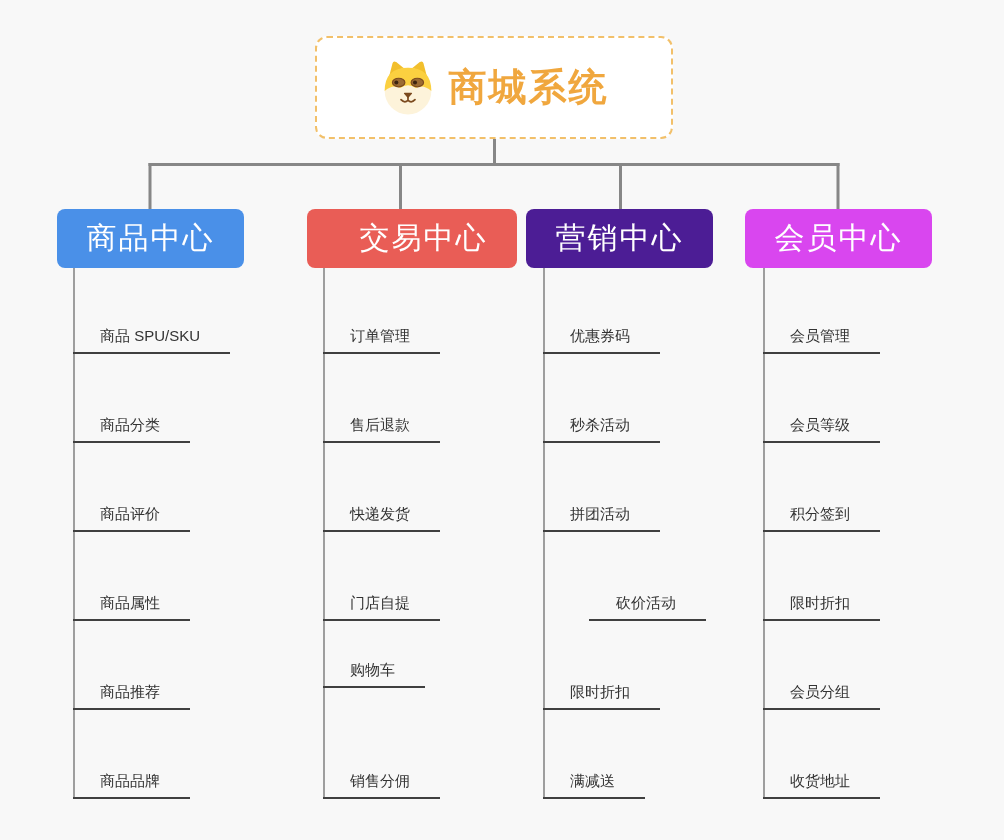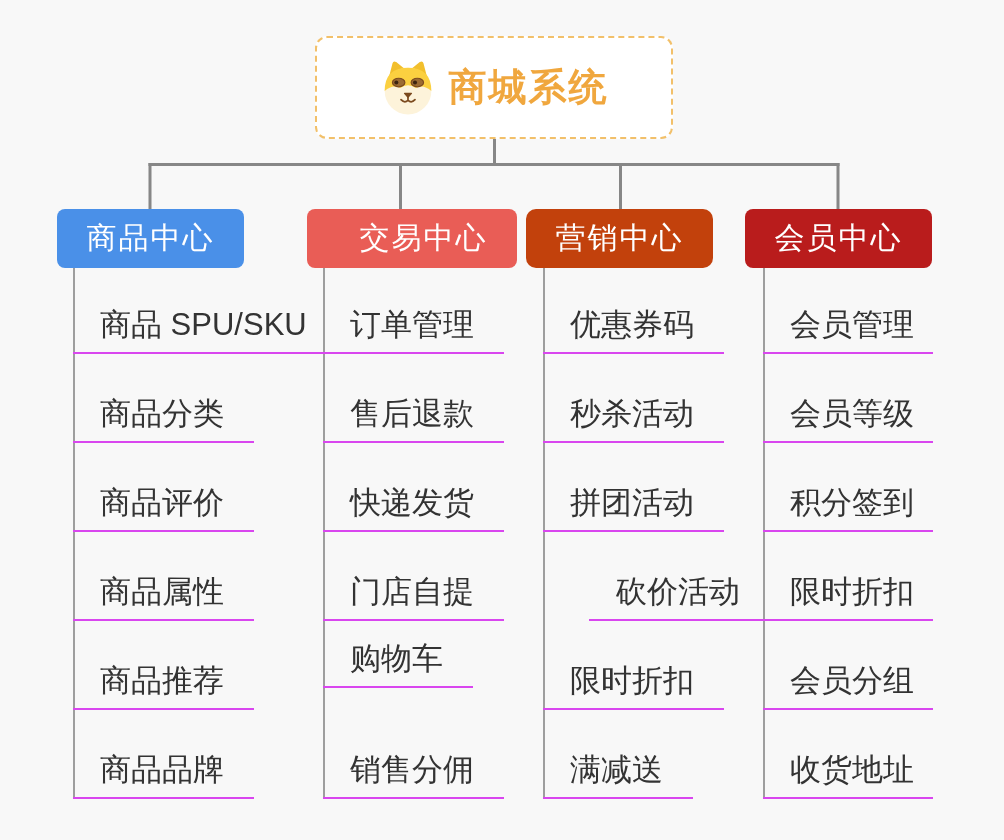--- a/index.html
+++ b/index.html
@@ -16,22 +16,22 @@
 
   .branch-col{position:absolute;top:209px;}
   .branch-box{
     width:187px;height:59px;border-radius:8px;
     display:flex;align-items:center;justify-content:center;
   }
   .branch-label{font-size:30px;color:#ffffff;letter-spacing:2px;}
   .branch-items{position:absolute;top:59px;}
   .leaf-item{
     position:absolute;left:0;transform:translateY(-100%);
-    white-space:nowrap;font-size:31px;color:#333333;
-    padding:0 30px 6px 27px;border-bottom:2px solid #d946ef;
+    white-space:nowrap;font-size:15px;color:#333333;
+    padding:0 30px 6px 27px;border-bottom:2px solid #404040;
   }
 </style>
 </head>
 <body>
 
 <div class="canvas">
 
   <svg class="connector-svg" width="1004" height="840">
     <g stroke="#878787" stroke-width="3">
       <line x1="494.5" y1="139" x2="494.5" y2="166"></line>
@@ -88,35 +88,35 @@
           <div class="leaf-item" style="top: 86px;">订单管理</div>
           <div class="leaf-item" style="top: 175px;">售后退款</div>
           <div class="leaf-item" style="top: 264px;">快递发货</div>
           <div class="leaf-item" style="top: 353px;">门店自提</div>
           <div class="leaf-item" style="top: 420px; font-family: Liberation Serif, serif;">购物车</div>
           <div class="leaf-item" style="top: 531px;">销售分佣</div>
         </div>
   </div>
 
   <div class="branch-col" style="left: 526px;">
-    <div class="branch-box" style="background: #c2410c; border-radius: 10px;">
+    <div class="branch-box" style="background: #4c1d95;">
       <span class="branch-label">营销中心</span>
     </div>
     <div class="branch-items" style="left: 17px;">
           <div class="leaf-item" style="top: 86px;">优惠券码</div>
           <div class="leaf-item" style="top: 175px;">秒杀活动</div>
           <div class="leaf-item" style="top: 264px;">拼团活动</div>
           <div class="leaf-item" style="top: 353px; margin-left: 46px;">砍价活动</div>
           <div class="leaf-item" style="top: 442px;">限时折扣</div>
           <div class="leaf-item" style="top: 531px;">满减送</div>
         </div>
   </div>
 
   <div class="branch-col" style="left: 745px;">
-    <div class="branch-box" style="background: #b91c1c;">
+    <div class="branch-box" style="background: #d946ef;">
       <span class="branch-label">会员中心</span>
     </div>
     <div class="branch-items" style="left: 18px;">
           <div class="leaf-item" style="top: 86px;">会员管理</div>
           <div class="leaf-item" style="top: 175px;">会员等级</div>
           <div class="leaf-item" style="top: 264px;">积分签到</div>
           <div class="leaf-item" style="top: 353px;">限时折扣</div>
           <div class="leaf-item" style="top: 442px;">会员分组</div>
           <div class="leaf-item" style="top: 531px;">收货地址</div>
         </div>

